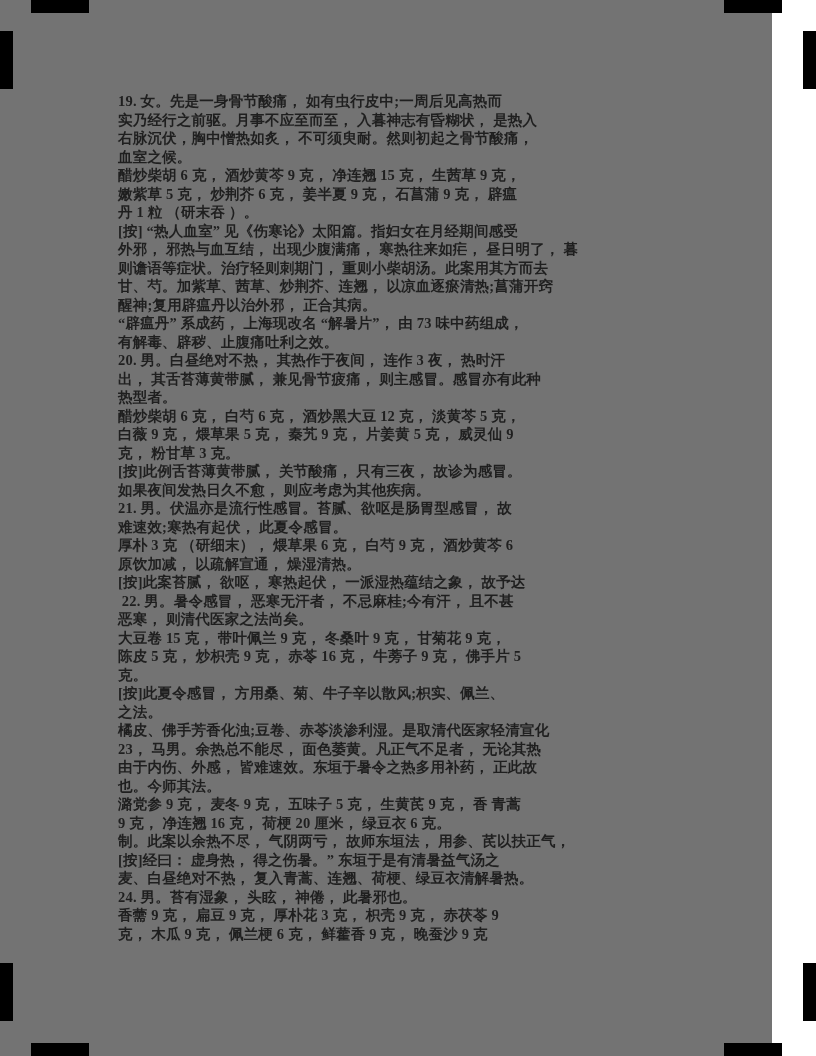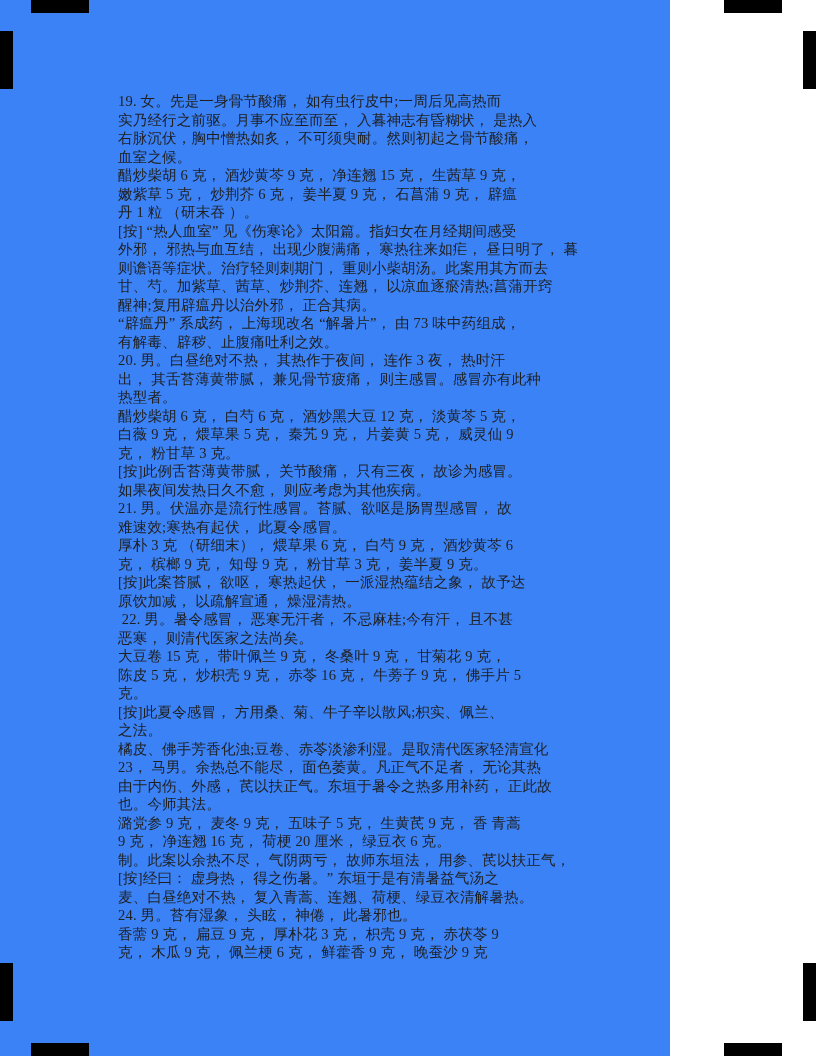--- a/index.html
+++ b/index.html
@@ -5,23 +5,24 @@
   html, body {
     margin: 0;
     padding: 0;
     width: 816px;
     height: 1056px;
     background: #ffffff;
     overflow: hidden;
   }
   .page {
     position: relative;
-    width: 670px;
+    width: 772px;
     height: 1056px;
-    background: #3b82f6;
+    background: #737373;
+    font-weight: bold;
   }
   
   .crop-mark {
     position: absolute;
     background: #000000;
   }
   .cm-tl-h { left: 31px;  top: 0;       width: 58px; height: 13px; }
   .cm-tr-h { left: 724px; top: 0;       width: 58px; height: 13px; }
   .cm-tl-v { left: 0;     top: 31px;    width: 13px; height: 58px; }
   .cm-tr-v { left: 803px; top: 31px;    width: 13px; height: 58px; }
@@ -79,33 +80,32 @@
       <div class="text-line">出， 其舌苔薄黄带腻， 兼见骨节疲痛， 则主感冒。感冒亦有此种</div>
       <div class="text-line">热型者。</div>
       <div class="text-line">醋炒柴胡 6 克， 白芍 6 克， 酒炒黑大豆 12 克， 淡黄芩 5 克，</div>
       <div class="text-line">白薇 9 克， 煨草果 5 克， 秦艽 9 克， 片姜黄 5 克， 威灵仙 9</div>
       <div class="text-line">克， 粉甘草 3 克。</div>
       <div class="text-line">[按]此例舌苔薄黄带腻， 关节酸痛， 只有三夜， 故诊为感冒。</div>
       <div class="text-line">如果夜间发热日久不愈， 则应考虑为其他疾病。</div>
       <div class="text-line">21. 男。伏温亦是流行性感冒。苔腻、欲呕是肠胃型感冒， 故</div>
       <div class="text-line">难速效;寒热有起伏， 此夏令感冒。</div>
       <div class="text-line">厚朴 3 克 （研细末）， 煨草果 6 克， 白芍 9 克， 酒炒黄芩 6</div>
-      <div class="text-line">克， 槟榔 9 克， 知母 9 克， 粉甘草 3 克， 姜半夏 9 克。</div>
+      <div class="text-line">原饮加减， 以疏解宣通， 燥湿清热。</div>
       <div class="text-line">[按]此案苔腻， 欲呕， 寒热起伏， 一派湿热蕴结之象， 故予达</div>
-      <div class="text-line">原饮加减， 以疏解宣通， 燥湿清热。</div>
       <div class="text-line"> 22. 男。暑令感冒， 恶寒无汗者， 不忌麻桂;今有汗， 且不甚</div>
       <div class="text-line">恶寒， 则清代医家之法尚矣。</div>
       <div class="text-line">大豆卷 15 克， 带叶佩兰 9 克， 冬桑叶 9 克， 甘菊花 9 克，</div>
       <div class="text-line">陈皮 5 克， 炒枳壳 9 克， 赤苓 16 克， 牛蒡子 9 克， 佛手片 5</div>
       <div class="text-line">克。</div>
       <div class="text-line">[按]此夏令感冒， 方用桑、菊、牛子辛以散风;枳实、佩兰、</div>
       <div class="text-line">之法。</div>
       <div class="text-line">橘皮、佛手芳香化浊;豆卷、赤苓淡渗利湿。是取清代医家轻清宣化</div>
       <div class="text-line">23， 马男。余热总不能尽， 面色萎黄。凡正气不足者， 无论其热</div>
-      <div class="text-line">由于内伤、外感， 芪以扶正气。东垣于暑令之热多用补药， 正此故</div>
+      <div class="text-line">由于内伤、外感， 皆难速效。东垣于暑令之热多用补药， 正此故</div>
       <div class="text-line">也。今师其法。</div>
       <div class="text-line">潞党参 9 克， 麦冬 9 克， 五味子 5 克， 生黄芪 9 克， 香 青蒿</div>
       <div class="text-line">9 克， 净连翘 16 克， 荷梗 20 厘米， 绿豆衣 6 克。</div>
       <div class="text-line">制。此案以余热不尽， 气阴两亏， 故师东垣法， 用参、芪以扶正气，</div>
       <div class="text-line">[按]经曰： 虚身热， 得之伤暑。” 东垣于是有清暑益气汤之</div>
       <div class="text-line">麦、白昼绝对不热， 复入青蒿、连翘、荷梗、绿豆衣清解暑热。</div>
       <div class="text-line">24. 男。苔有湿象， 头眩， 神倦， 此暑邪也。</div>
       <div class="text-line">香薷 9 克， 扁豆 9 克， 厚朴花 3 克， 枳壳 9 克， 赤茯苓 9</div>
       <div class="text-line">克， 木瓜 9 克， 佩兰梗 6 克， 鲜藿香 9 克， 晚蚕沙 9 克</div>
     </div>

